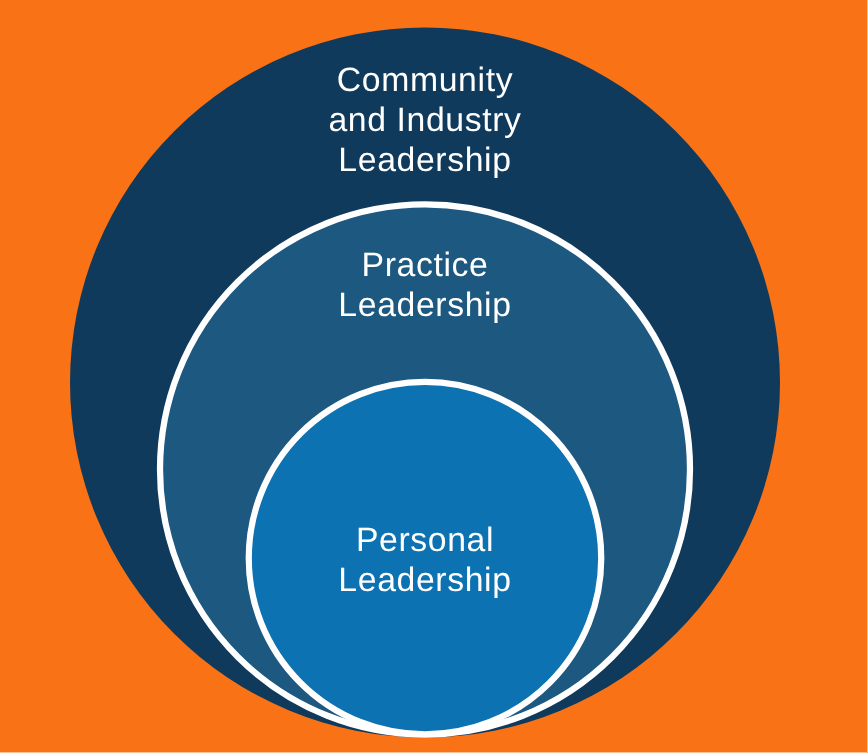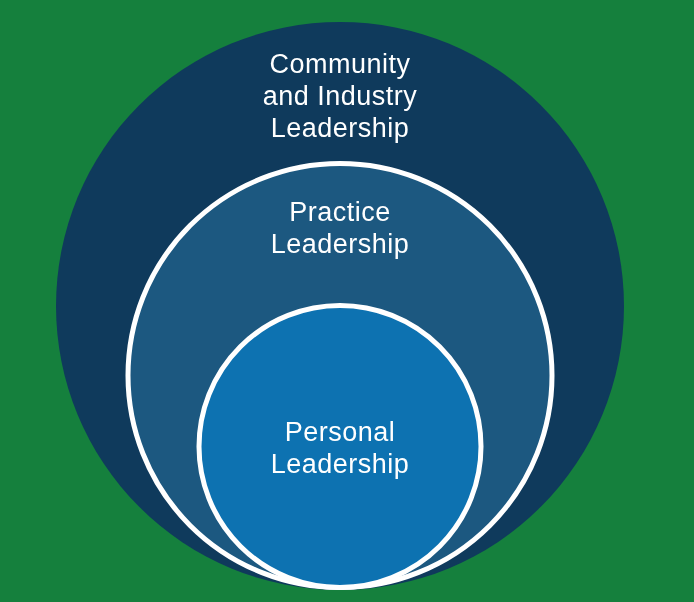--- a/index.html
+++ b/index.html
@@ -7,21 +7,21 @@
     padding: 0;
     background: #ffffff;
     width: 694px;
     height: 602px;
     overflow: hidden;
   }
   .stage {
     position: relative;
     width: 694px;
     height: 602px;
-    background: #15803d;
+    background: #f97316;
   }
   svg {
     display: block;
   }
   .ring-label {
     font-family: "Liberation Sans", "DejaVu Sans", sans-serif;
     font-size: 27px;
     font-weight: 400;
     letter-spacing: 0.5px;
     fill: #ffffff;

